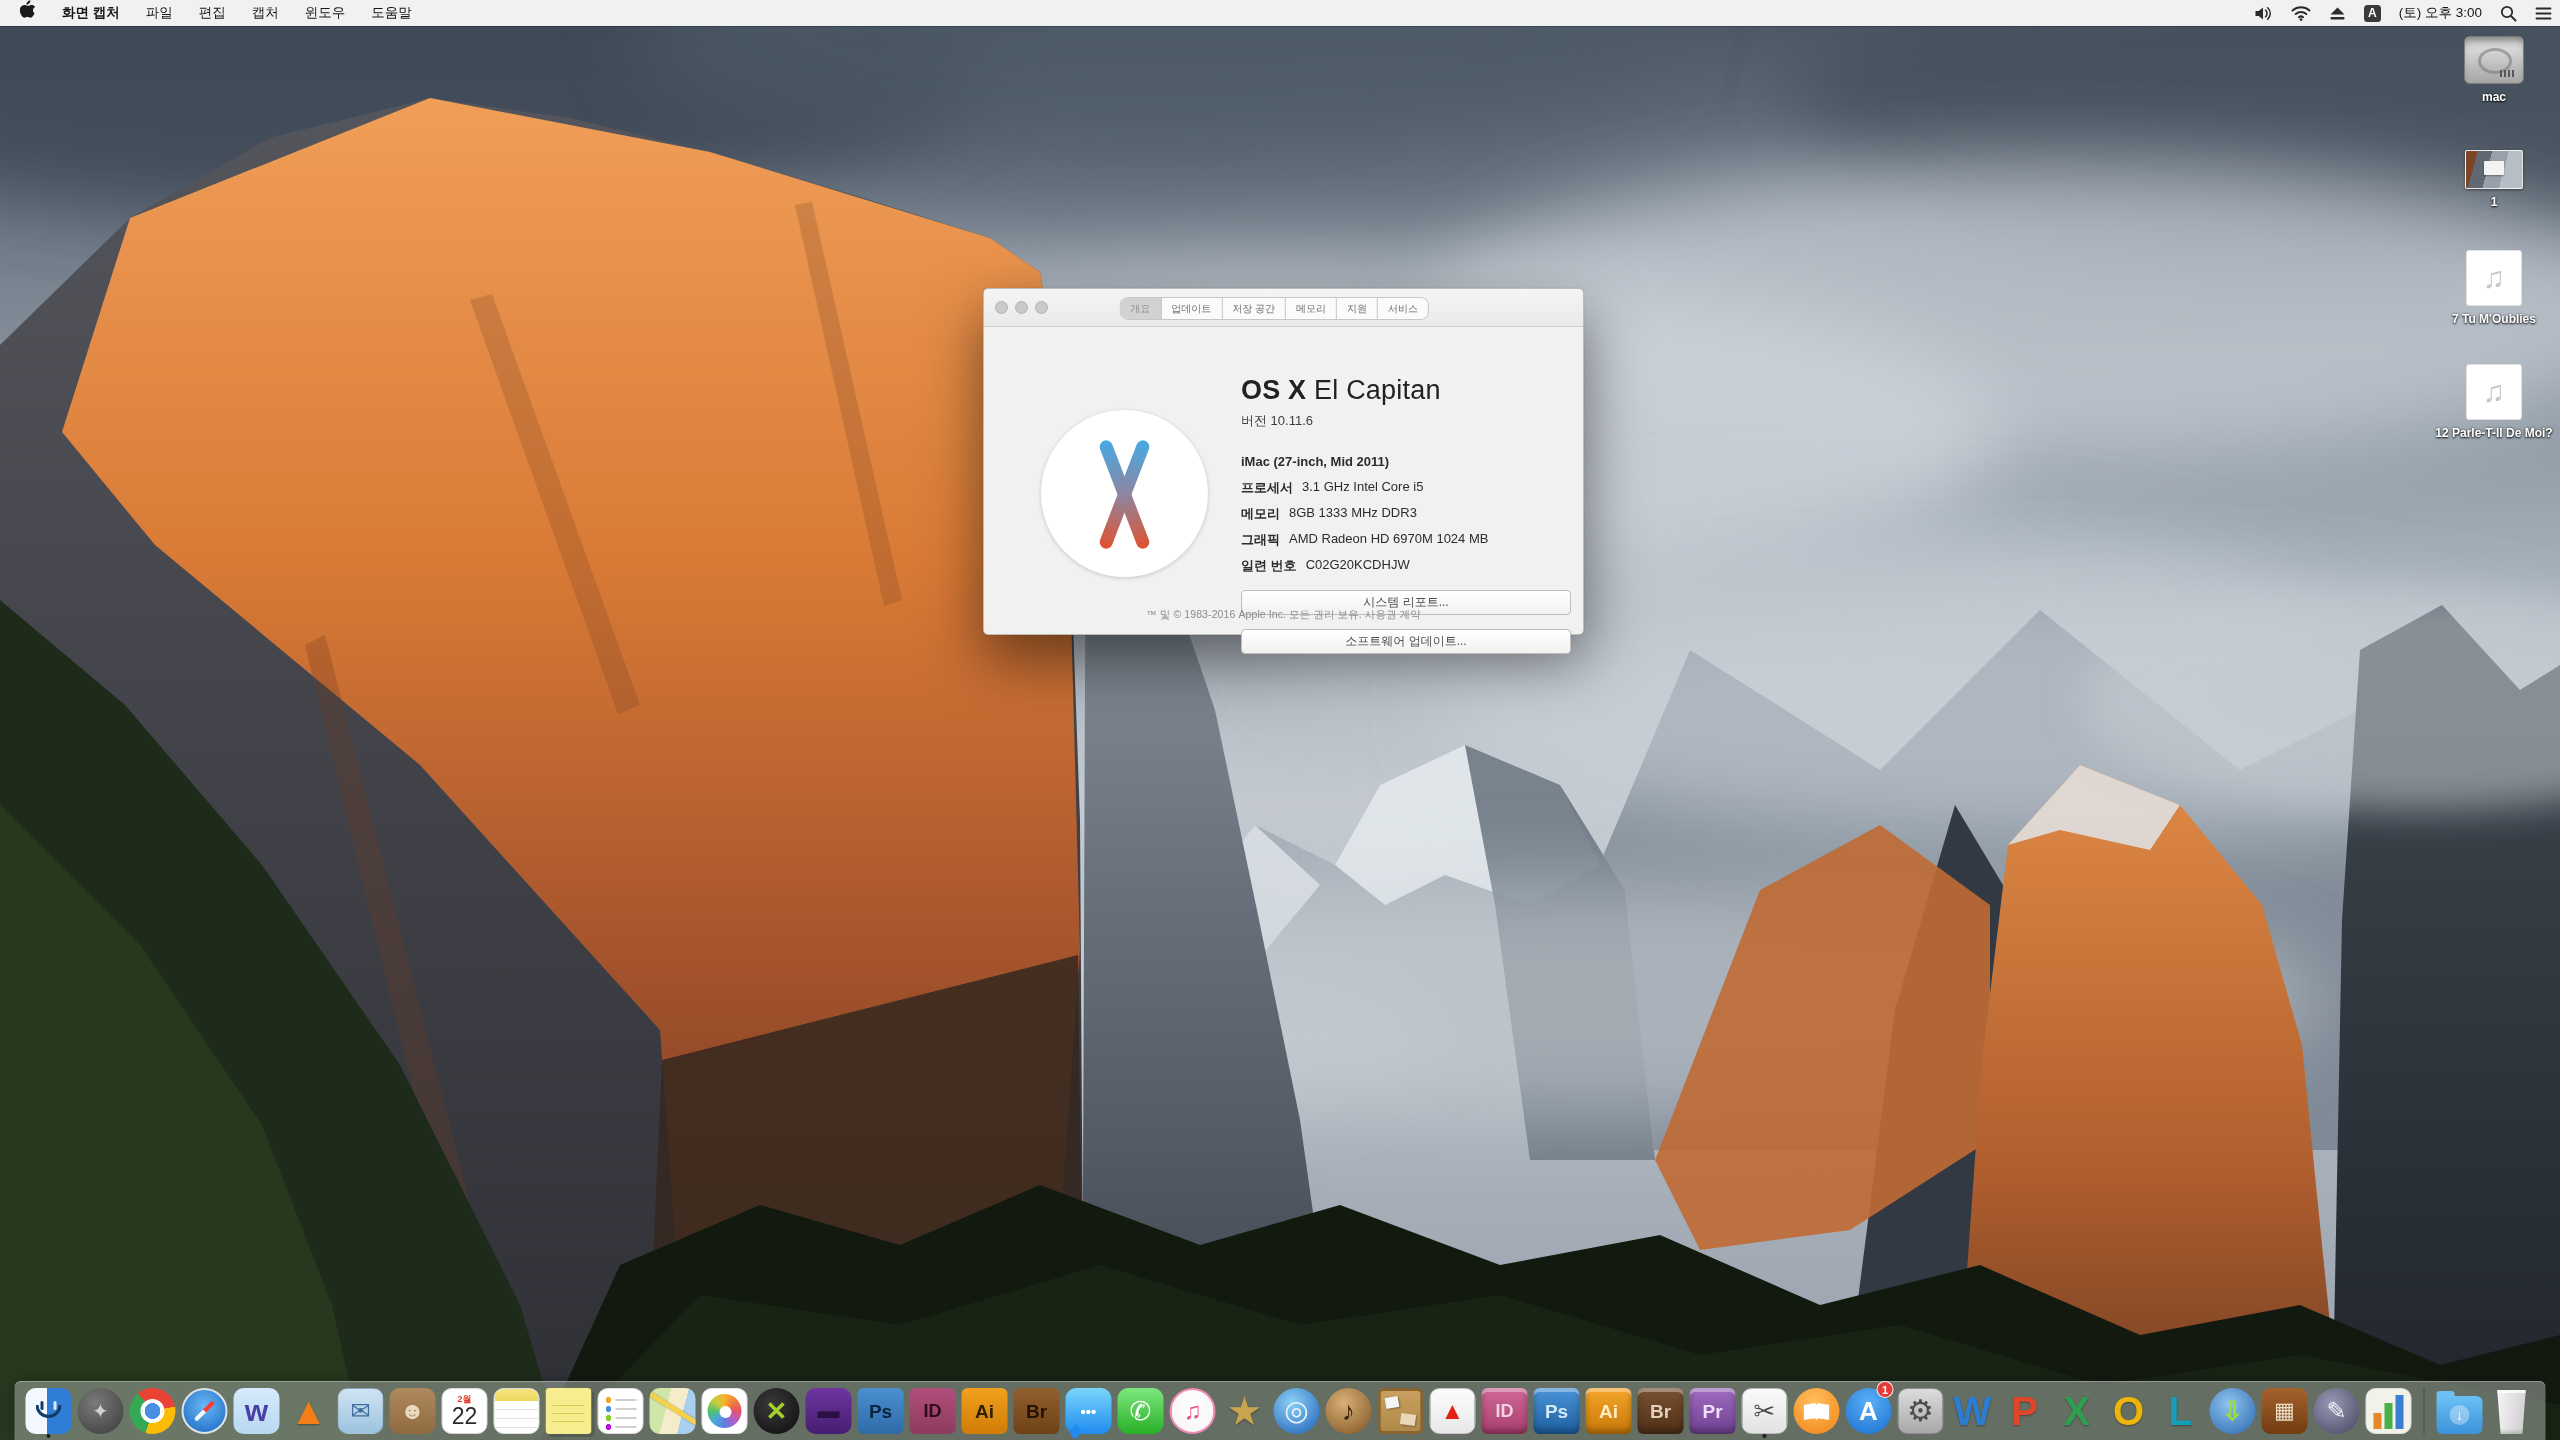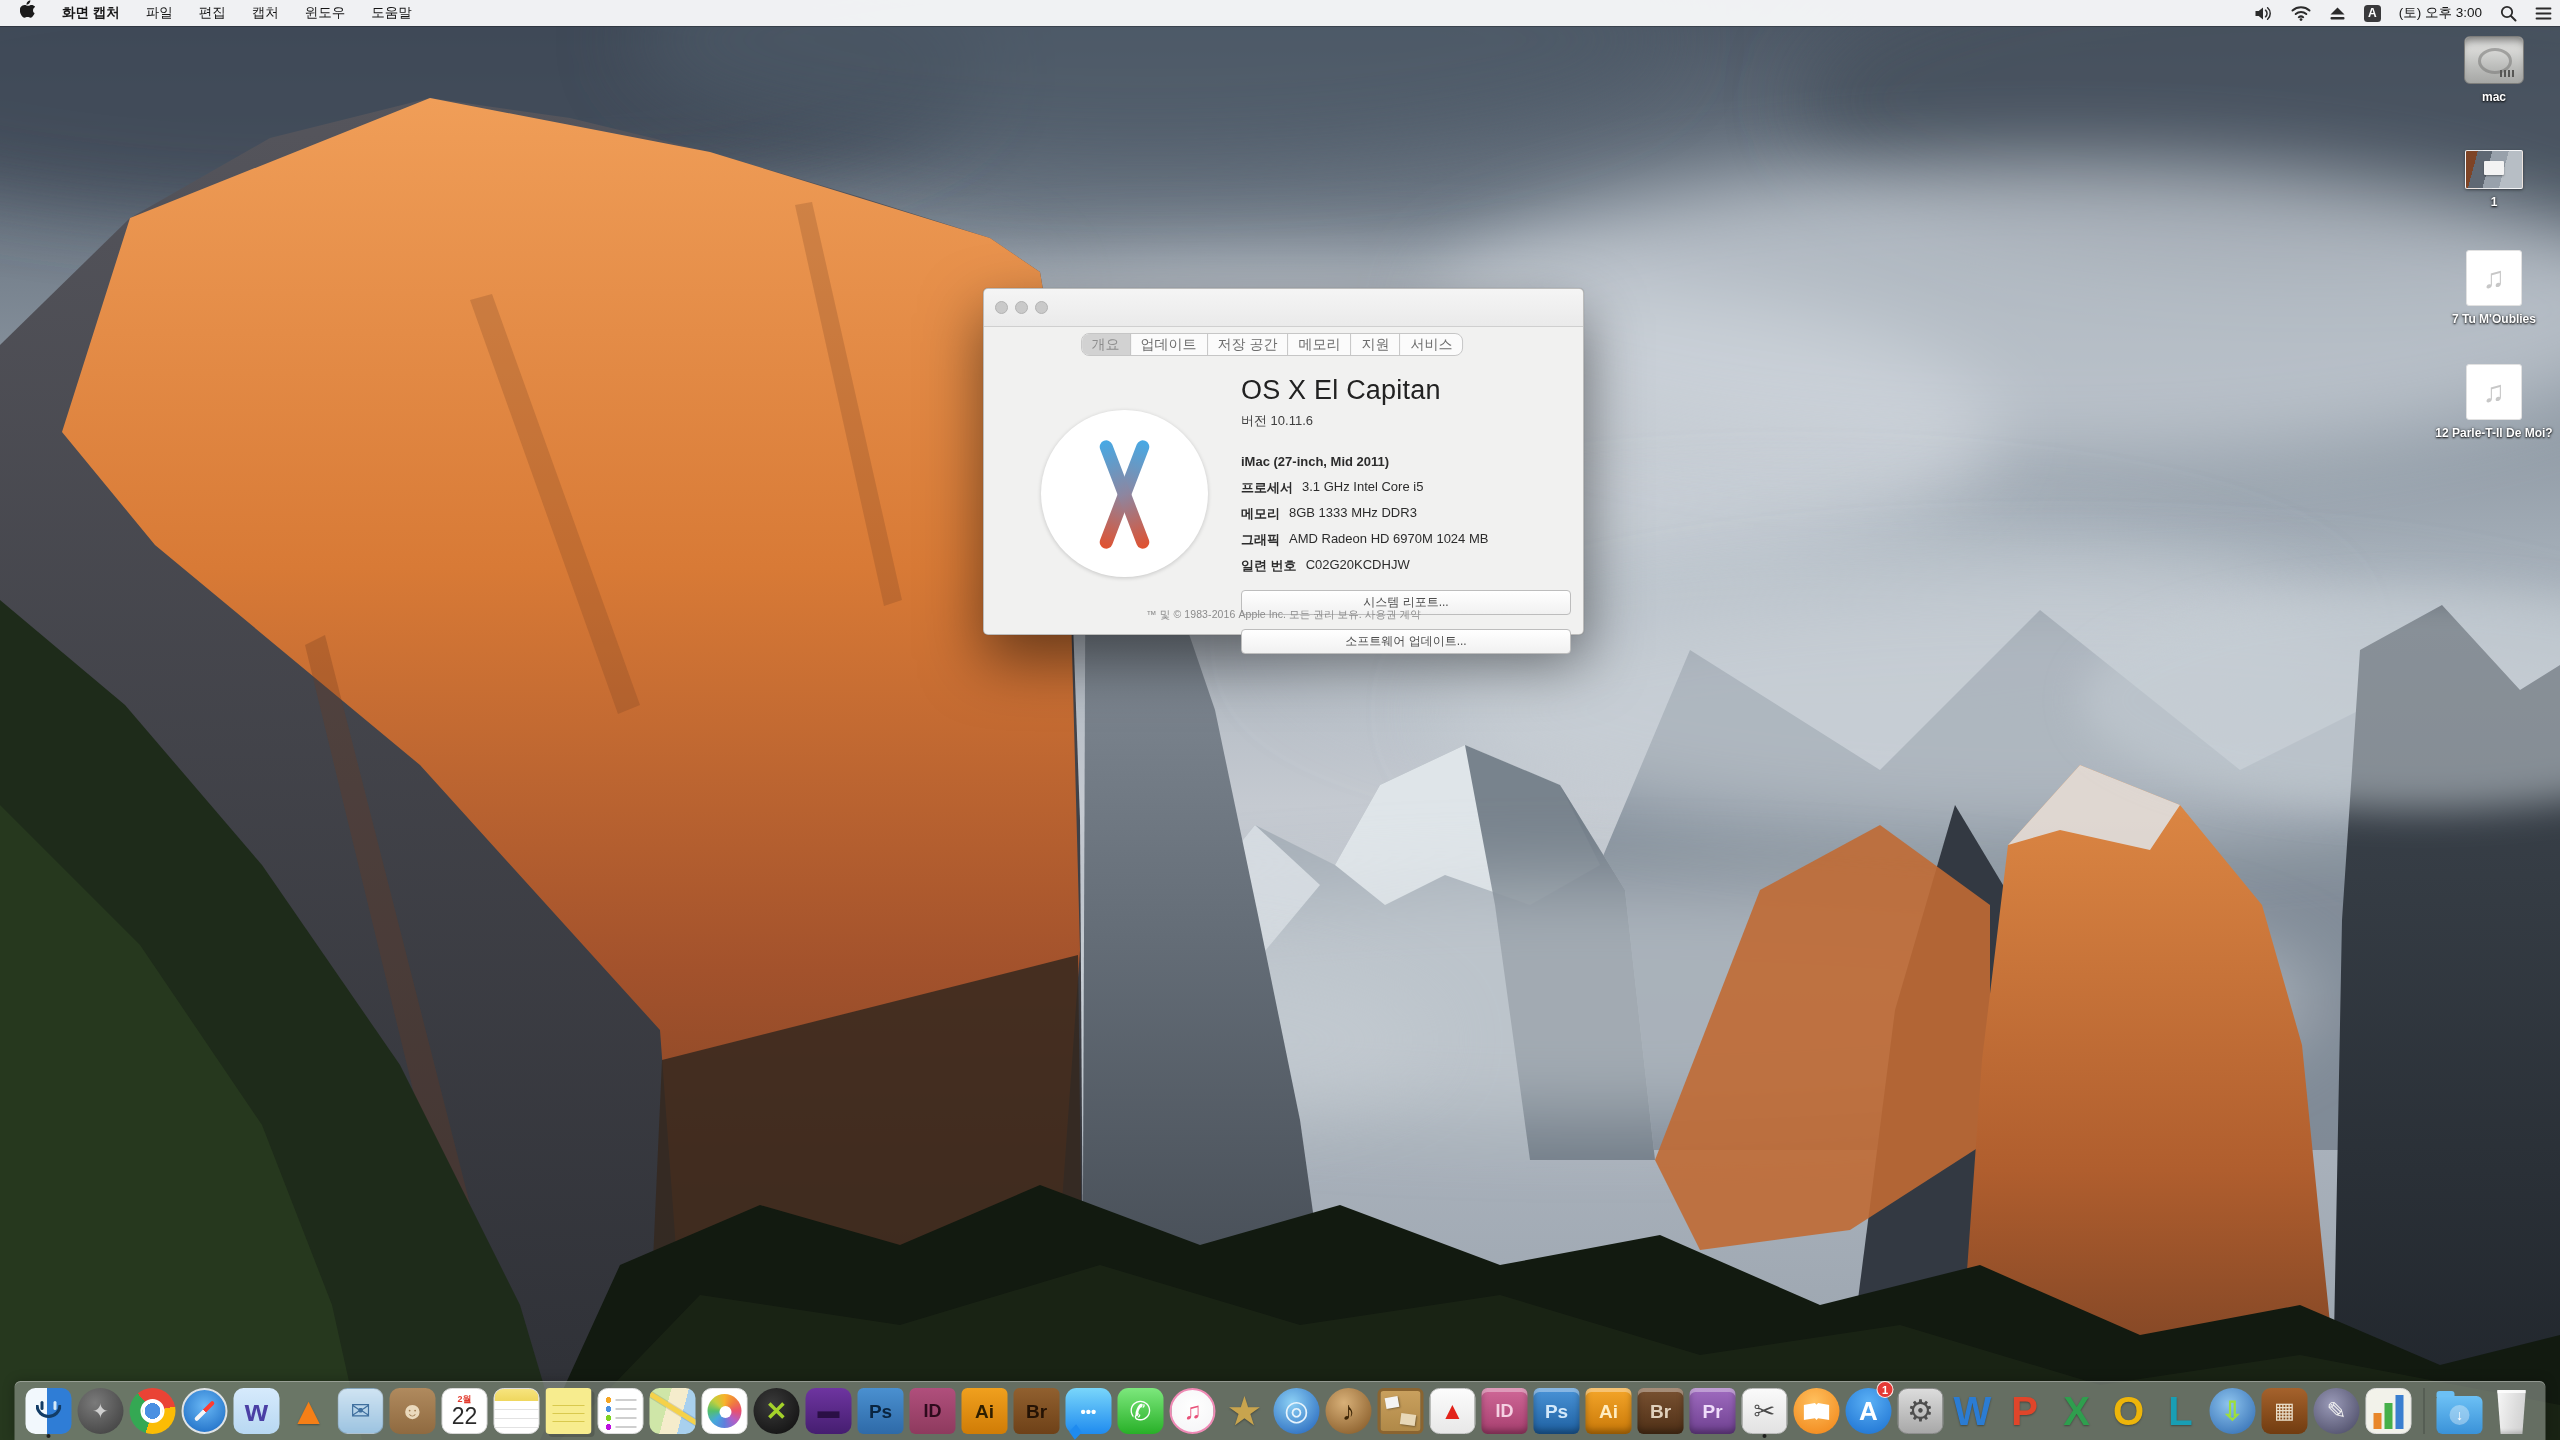--- a/index.html
+++ b/index.html
@@ -47,34 +47,34 @@
   
   .window{position:absolute;left:983px;top:288px;width:599px;height:345px;z-index:10;
     background:#f1f1f0;border-radius:5px;border:1px solid rgba(0,0,0,.22);
     box-shadow:0 25px 60px rgba(0,0,0,.5),0 0 1px rgba(0,0,0,.3);}
   .titlebar{position:relative;height:37px;border-radius:5px 5px 0 0;
     background:linear-gradient(#f5f5f5,#eaeaea);border-bottom:1px solid #cfcfcf;}
   .tl-group{position:absolute;left:11px;top:12px;display:flex;gap:7px;}
   .tl{width:13px;height:13px;border-radius:50%;background:#c9c9c9;border:1px solid #b3b3b3;box-sizing:border-box;}
   .tabs{position:absolute;top:8px;left:50%;transform:translateX(-53%);display:flex;height:21px;
     border:1px solid #c6c6c6;border-radius:8px;overflow:hidden;background:#fbfbfb;
-    font-size:14px;color:#6d6d6d;margin-top:36px;}
+    font-size:10px;color:#6d6d6d;}
   .tab{padding:0 10px;display:flex;align-items:center;border-right:1px solid #c6c6c6;white-space:nowrap;}
   .tab:last-child{border-right:none;}
   .tab.selected{background:#d2d2d2;color:#8d8d8d;}
   .win-body{position:relative;height:307px;}
   .xlogo{position:absolute;left:57px;top:83px;width:167px;height:167px;border-radius:50%;
     background:#fff;box-shadow:0 1px 4px rgba(0,0,0,.18);}
   .xbar{position:absolute;left:77px;top:27px;width:13px;height:115px;border-radius:7px;
     background:linear-gradient(180deg,#46a9e5 0%,#8d86a0 50%,#e1512f 100%);}
   .xbar.b1{transform:rotate(21deg);}
   .xbar.b2{transform:rotate(-21deg);}
   .about-text{position:absolute;left:257px;top:48px;width:330px;color:#2c2c2c;}
   .os-title{font-size:27px;letter-spacing:.2px;color:#222;}
-  .os-title b{font-weight:normal;}
+  .os-title b{font-weight:bold;}
   .os-version{font-size:13px;color:#3f3f3f;margin-top:6px;}
   .model{font-size:13px;font-weight:bold;margin-top:24px;margin-bottom:10px;}
   .spec-row{display:flex;font-size:13px;margin-bottom:8px;}
   .spec-label{font-weight:bold;margin-right:9px;white-space:nowrap;}
   .btn-row{display:flex;gap:14px;margin-top:15px;flex-direction:column;}
   .abtn{font-size:12px;color:#4d4d4d;background:linear-gradient(#ffffff,#f1f1f1);
     border:1px solid #bdbdbd;border-radius:4px;padding:3px 12px;white-space:nowrap;}
   .win-footer{position:absolute;bottom:12px;width:100%;text-align:center;
     font-size:10.5px;color:#8b8b8b;letter-spacing:.1px;}
 

